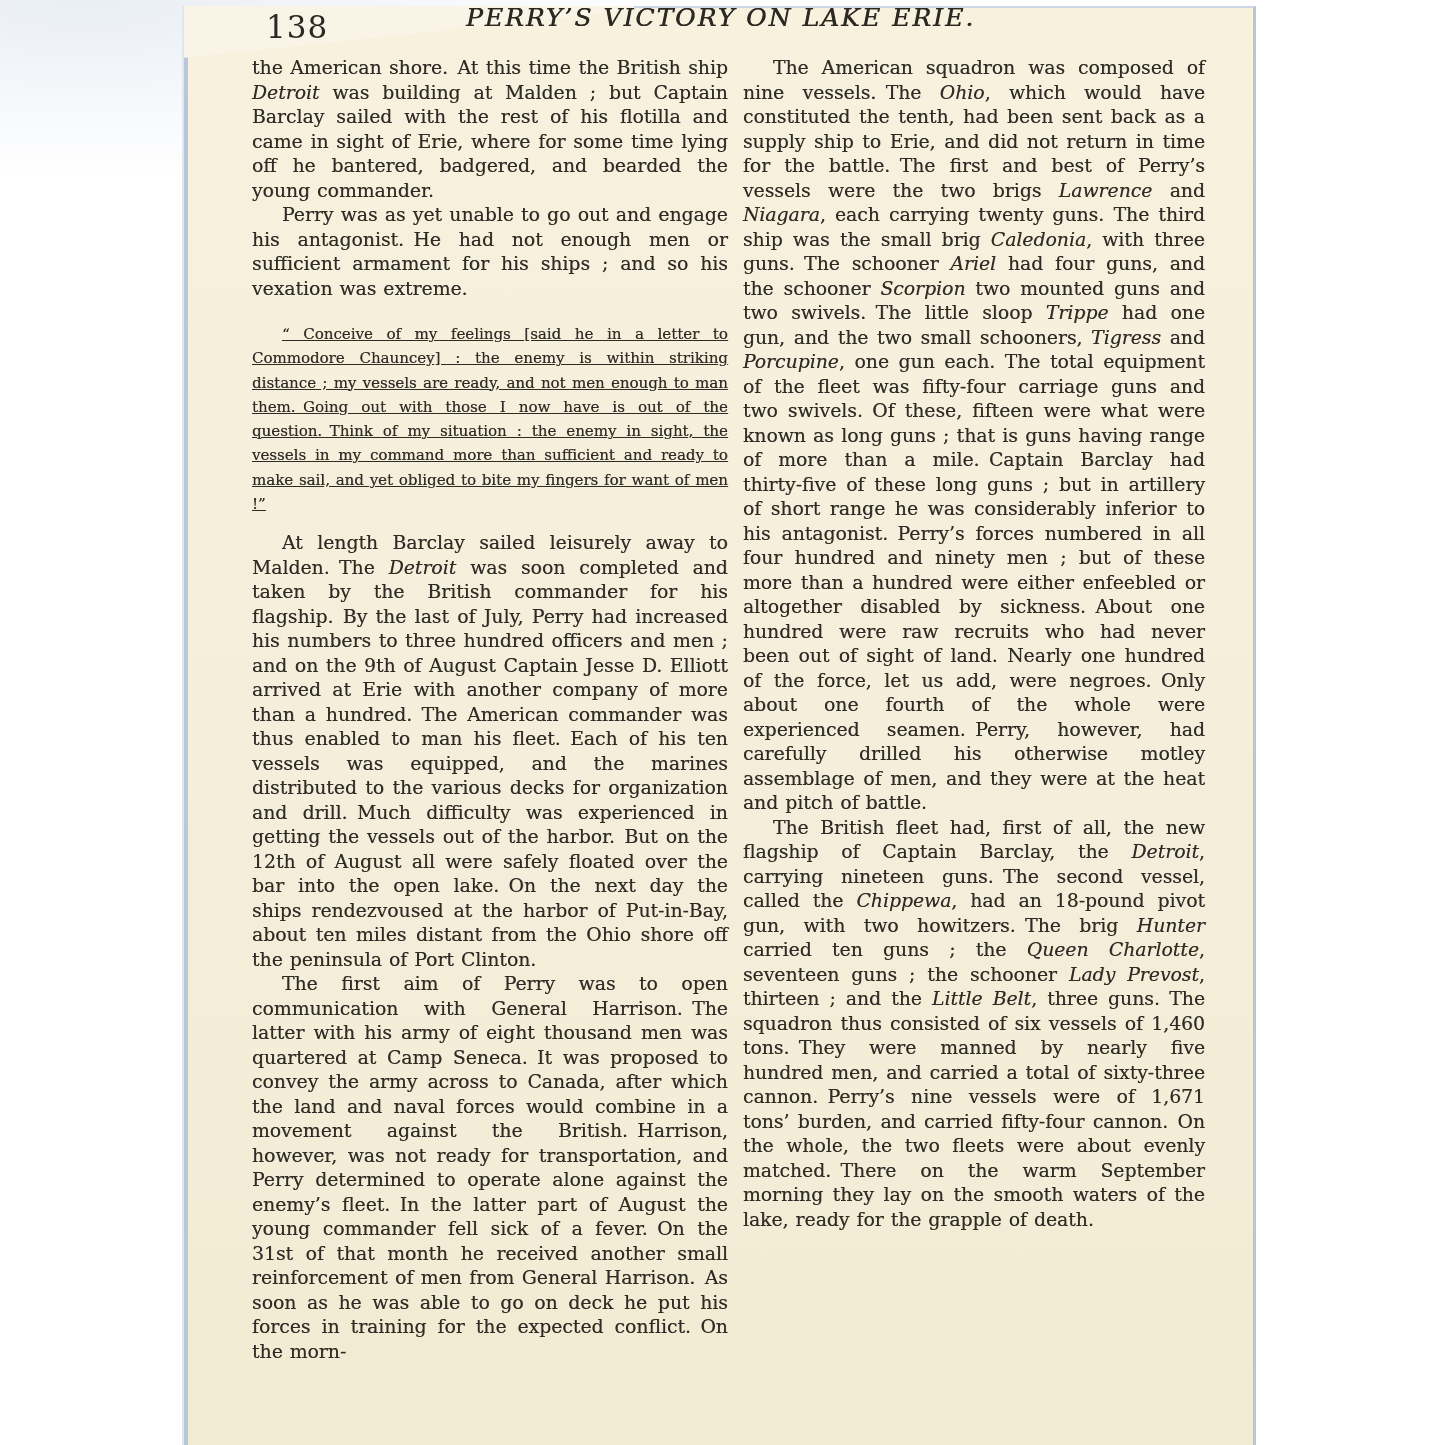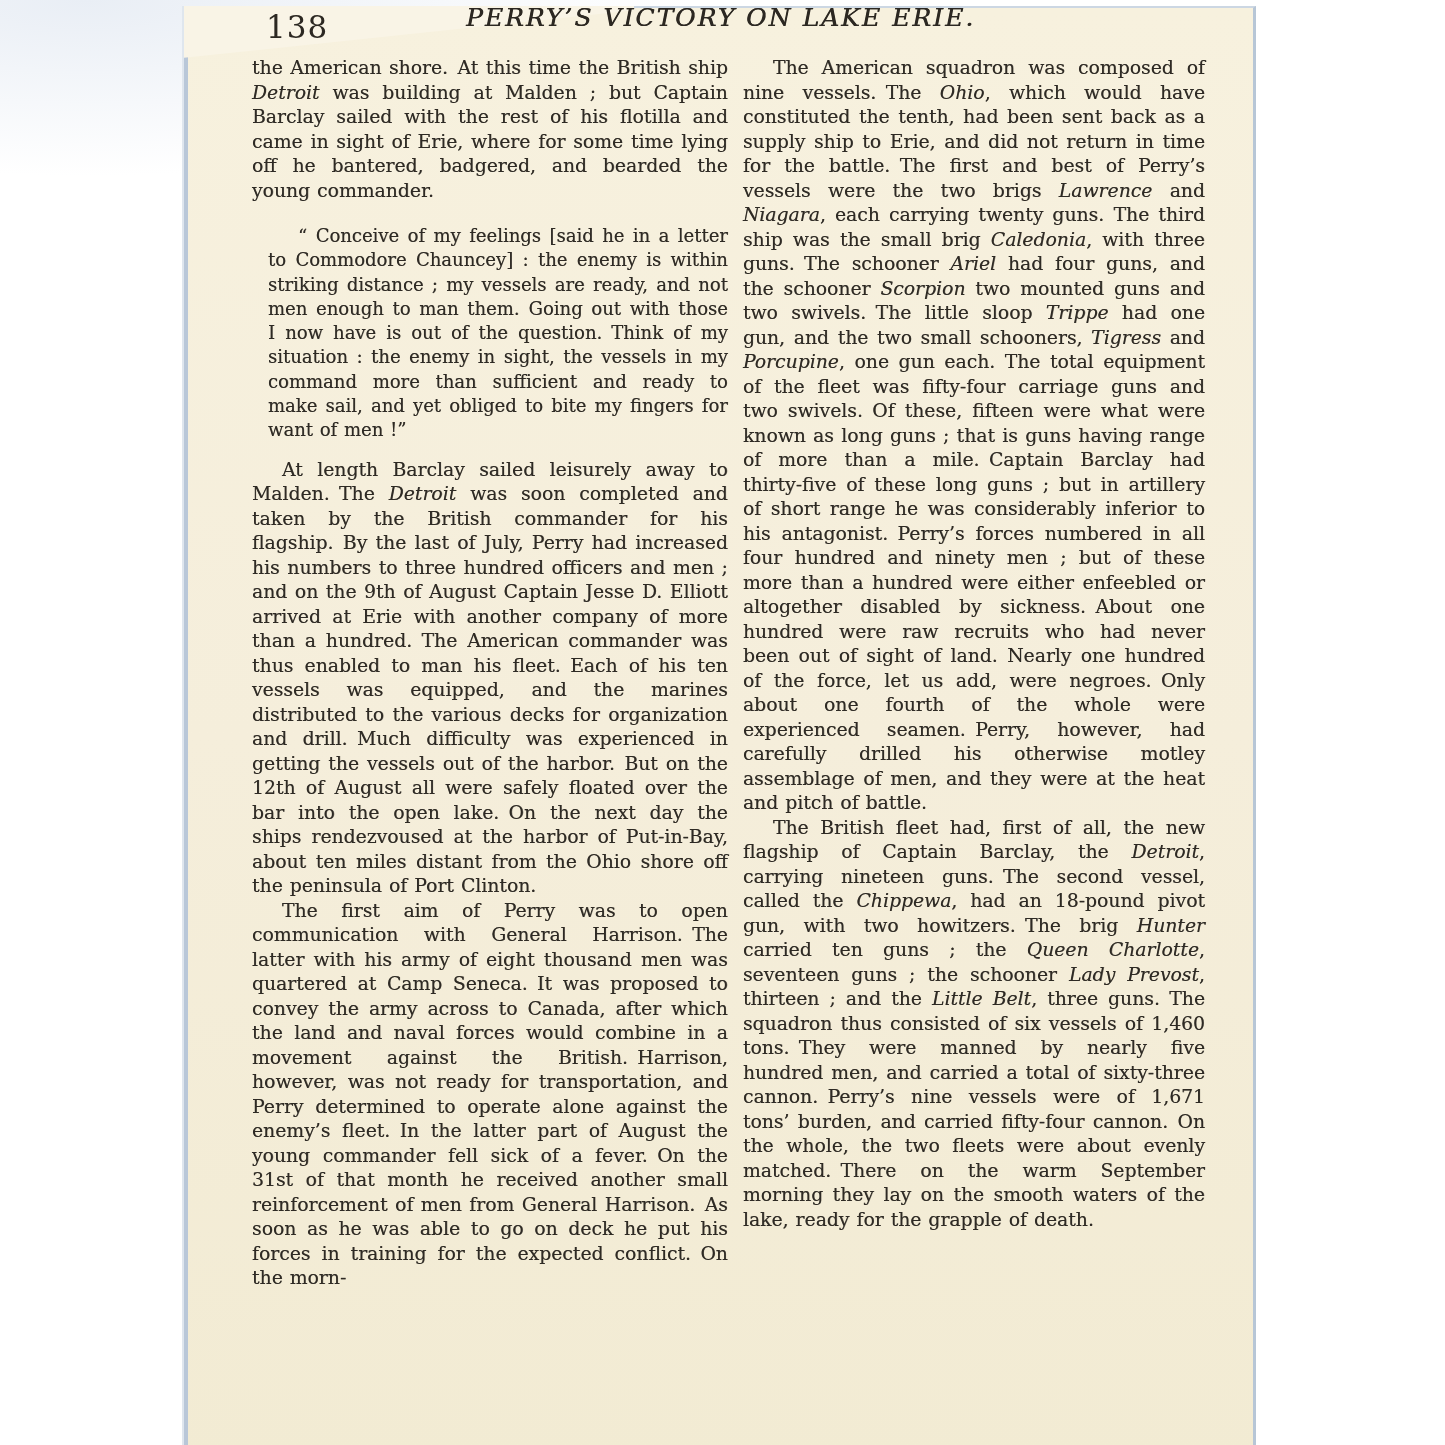--- a/index.html
+++ b/index.html
@@ -57,39 +57,41 @@
     margin:0;
     font-size:18.8px;
     line-height:24.5px;
     text-align:justify;
     text-indent:30px;
     word-spacing:1px;
     text-shadow:0.3px 0 0 rgba(46,42,36,0.55);
   }
   .para.cont{text-indent:0;}
   .para.quote{
-    font-size:18px;
+    font-size:15px;
     line-height:24.3px;
-    margin:21px 0 15px 16px;
+    margin:21px 0 15px 0;
+    text-decoration:underline;
   }
   .para em{}
 </style>
 </head>
 <body>
 
 <div id="canvas">
   <div class="paper">
     <div class="corner-sheet"></div>
     <div class="header">
       <span class="page-number">138</span>
       <span class="page-title">PERRY’S VICTORY ON LAKE ERIE.</span>
     </div>
     <div class="columns">
       <div class="col left">
           <p class="para body cont">the American shore. At this time the British ship <em>Detroit</em> was building at Malden ; but Captain Barclay sailed with the rest of his flotilla and came in sight of Erie, where for some time lying off he bantered, badgered, and bearded the young commander.</p>
+          <p class="para body">Perry was as yet unable to go out and engage his antagonist. He had not enough men or sufficient armament for his ships ; and so his vexation was extreme.</p>
           <p class="para quote">“ Conceive of my feelings [said he in a letter to Commodore Chauncey] : the enemy is within striking distance ; my vessels are ready, and not men enough to man them. Going out with those I now have is out of the question. Think of my situation : the enemy in sight, the vessels in my command more than sufficient and ready to make sail, and yet obliged to bite my fingers for want of men !”</p>
           <p class="para body">At length Barclay sailed leisurely away to Malden. The <em>Detroit</em> was soon completed and taken by the British commander for his flagship. By the last of July, Perry had increased his numbers to three hundred officers and men ; and on the 9th of August Captain Jesse D. Elliott arrived at Erie with another company of more than a hundred. The American commander was thus enabled to man his fleet. Each of his ten vessels was equipped, and the marines distributed to the various decks for organization and drill. Much difficulty was experienced in getting the vessels out of the harbor. But on the 12th of August all were safely floated over the bar into the open lake. On the next day the ships rendezvoused at the harbor of Put-in-Bay, about ten miles distant from the Ohio shore off the peninsula of Port Clinton.</p>
           <p class="para body">The first aim of Perry was to open communication with General Harrison. The latter with his army of eight thousand men was quartered at Camp Seneca. It was proposed to convey the army across to Canada, after which the land and naval forces would combine in a movement against the British. Harrison, however, was not ready for transportation, and Perry determined to operate alone against the enemy’s fleet. In the latter part of August the young commander fell sick of a fever. On the 31st of that month he received another small reinforcement of men from General Harrison. As soon as he was able to go on deck he put his forces in training for the expected conflict. On the morn-</p>
         </div>
       <div class="col right">
           <p class="para body">The American squadron was composed of nine vessels. The <em>Ohio</em>, which would have constituted the tenth, had been sent back as a supply ship to Erie, and did not return in time for the battle. The first and best of Perry’s vessels were the two brigs <em>Lawrence</em> and <em>Niagara</em>, each carrying twenty guns. The third ship was the small brig <em>Caledonia</em>, with three guns. The schooner <em>Ariel</em> had four guns, and the schooner <em>Scorpion</em> two mounted guns and two swivels. The little sloop <em>Trippe</em> had one gun, and the two small schooners, <em>Tigress</em> and <em>Porcupine</em>, one gun each. The total equipment of the fleet was fifty-four carriage guns and two swivels. Of these, fifteen were what were known as long guns ; that is guns having range of more than a mile. Captain Barclay had thirty-five of these long guns ; but in artillery of short range he was considerably inferior to his antagonist. Perry’s forces numbered in all four hundred and ninety men ; but of these more than a hundred were either enfeebled or altogether disabled by sickness. About one hundred were raw recruits who had never been out of sight of land. Nearly one hundred of the force, let us add, were negroes. Only about one fourth of the whole were experienced seamen. Perry, however, had carefully drilled his otherwise motley assemblage of men, and they were at the heat and pitch of battle.</p>
           <p class="para body">The British fleet had, first of all, the new flagship of Captain Barclay, the <em>Detroit</em>, carrying nineteen guns. The second vessel, called the <em>Chippewa</em>, had an 18-pound pivot gun, with two howitzers. The brig <em>Hunter</em> carried ten guns ; the <em>Queen Charlotte</em>, seventeen guns ; the schooner <em>Lady Prevost</em>, thirteen ; and the <em>Little Belt</em>, three guns. The squadron thus consisted of six vessels of 1,460 tons. They were manned by nearly five hundred men, and carried a total of sixty-three cannon. Perry’s nine vessels were of 1,671 tons’ burden, and carried fifty-four cannon. On the whole, the two fleets were about evenly matched. There on the warm September morning they lay on the smooth waters of the lake, ready for the grapple of death.</p>
         </div>
     </div>
   </div>

